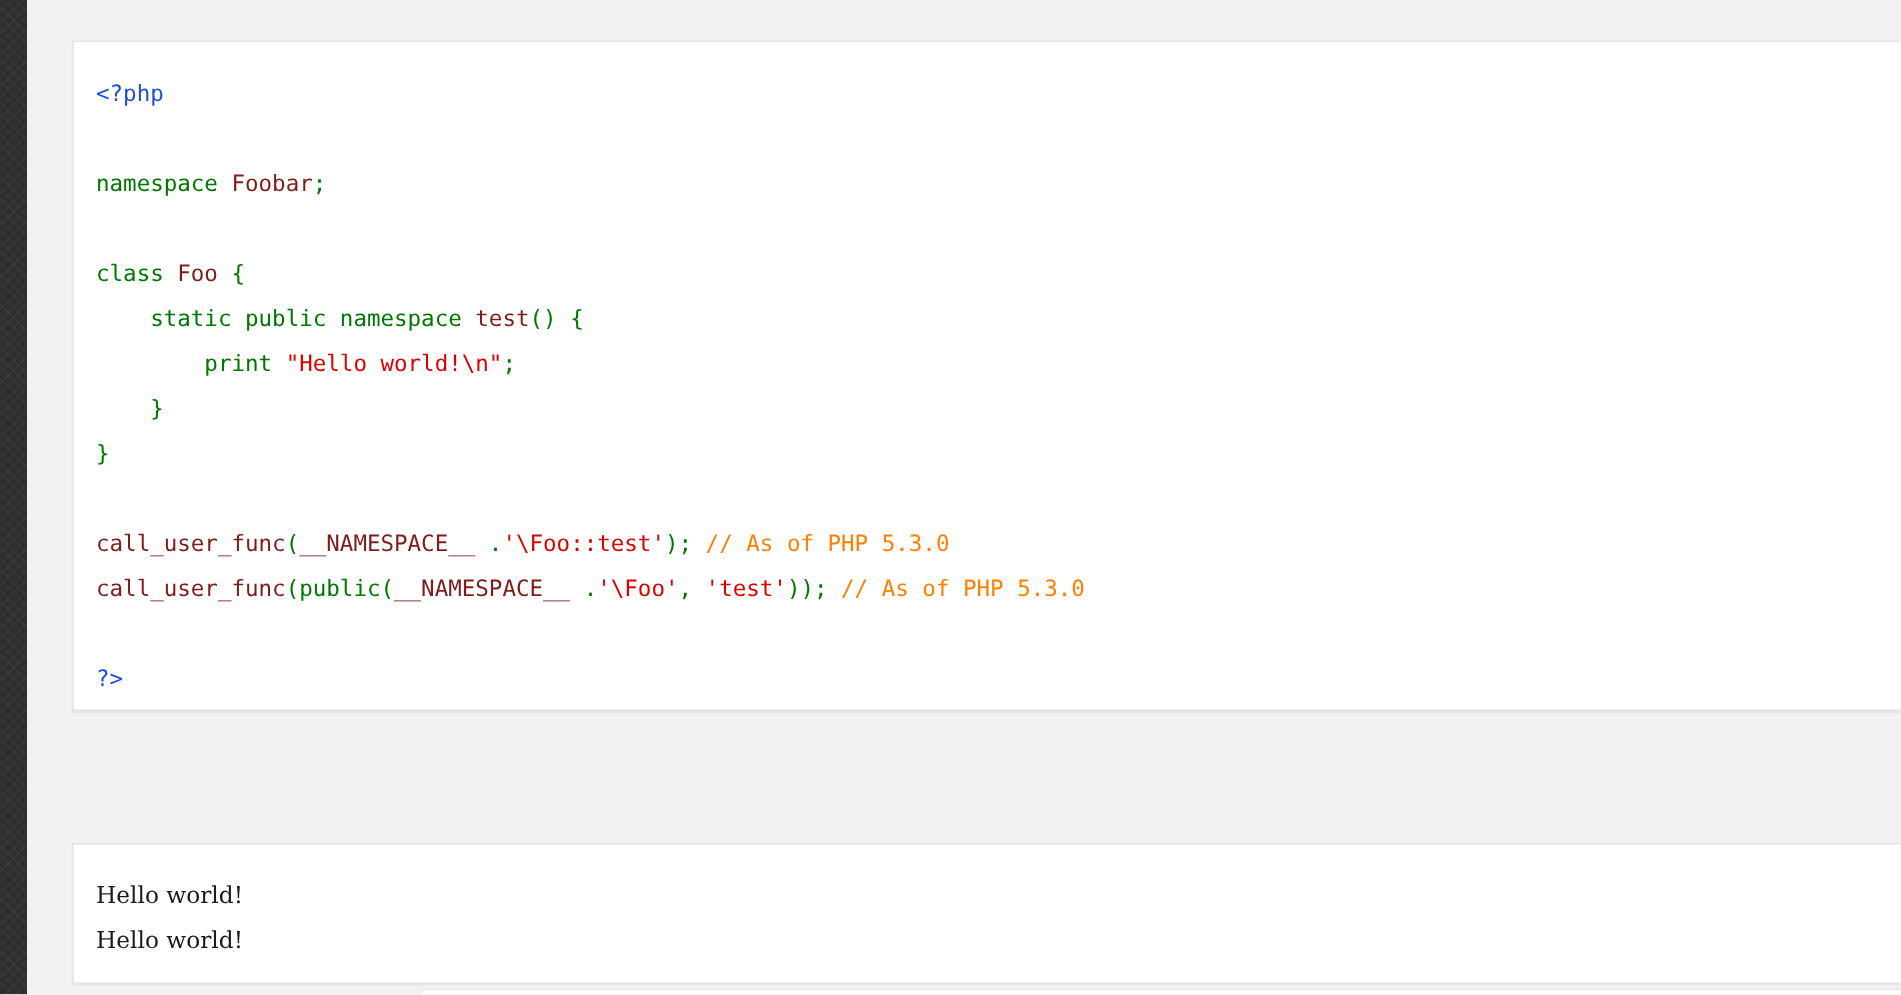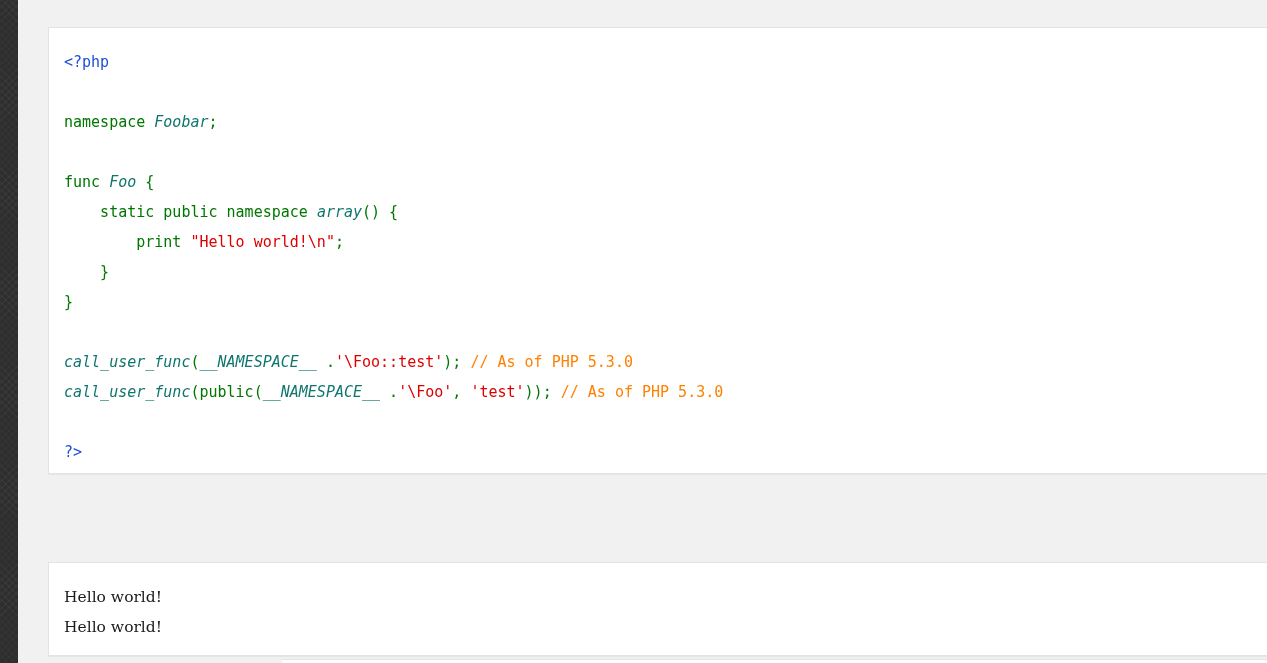--- a/index.html
+++ b/index.html
@@ -65,21 +65,21 @@
     line-height: 30px;
     white-space: pre;
     color: #000000;
     tab-size: 4;
   }
 
   
   .tok-default  { color: #000000; }
   .tok-tag      { color: #1d4ed8; }   
   .tok-keyword  { color: #007700; margin-top: 36px; }   
-  .tok-ident    { color: #0f766e; font-style: italic; }   
+  .tok-ident    { color: #7f1d1d; }   
   .tok-string   { color: #dd0000; }   
   .tok-comment  { color: #ff8000; }   
 
   
   .note-text {
     position: absolute;
     left: 27px;
     top: 507px;
     font-family: "Liberation Sans", "DejaVu Sans", sans-serif;
     font-size: 17px;
@@ -132,22 +132,22 @@
 
   <div id="left-rail"></div>
 
   <div id="content">
 
     <div class="code-box">
       <pre class="code-pre" id="code-pre"><span class="tok-tag">&lt;?php</span>
 
 <span class="tok-keyword">namespace</span><span class="tok-default"> </span><span class="tok-ident">Foobar</span><span class="tok-keyword">;</span>
 
-<span class="tok-keyword">func</span><span class="tok-default"> </span><span class="tok-ident">Foo</span><span class="tok-default"> </span><span class="tok-keyword">{</span>
-<span class="tok-keyword">    static public namespace</span><span class="tok-default"> </span><span class="tok-ident">array</span><span class="tok-keyword">() {</span>
+<span class="tok-keyword">class</span><span class="tok-default"> </span><span class="tok-ident">Foo</span><span class="tok-default"> </span><span class="tok-keyword">{</span>
+<span class="tok-keyword">    static public namespace</span><span class="tok-default"> </span><span class="tok-ident">test</span><span class="tok-keyword">() {</span>
 <span class="tok-keyword">        print</span><span class="tok-default"> </span><span class="tok-string">"Hello world!\n"</span><span class="tok-keyword">;</span>
 <span class="tok-keyword">    }</span>
 <span class="tok-keyword">}</span>
 
 <span class="tok-ident">call_user_func</span><span class="tok-keyword">(</span><span class="tok-ident">__NAMESPACE__</span><span class="tok-keyword"> .</span><span class="tok-string">'\Foo::test'</span><span class="tok-keyword">); </span><span class="tok-comment">// As of PHP 5.3.0</span>
 <span class="tok-ident">call_user_func</span><span class="tok-keyword">(public(</span><span class="tok-ident">__NAMESPACE__</span><span class="tok-keyword"> .</span><span class="tok-string">'\Foo'</span><span class="tok-keyword">, </span><span class="tok-string">'test'</span><span class="tok-keyword">)); </span><span class="tok-comment">// As of PHP 5.3.0</span>
 
 <span class="tok-tag">?&gt;</span></pre>
     </div>
 

